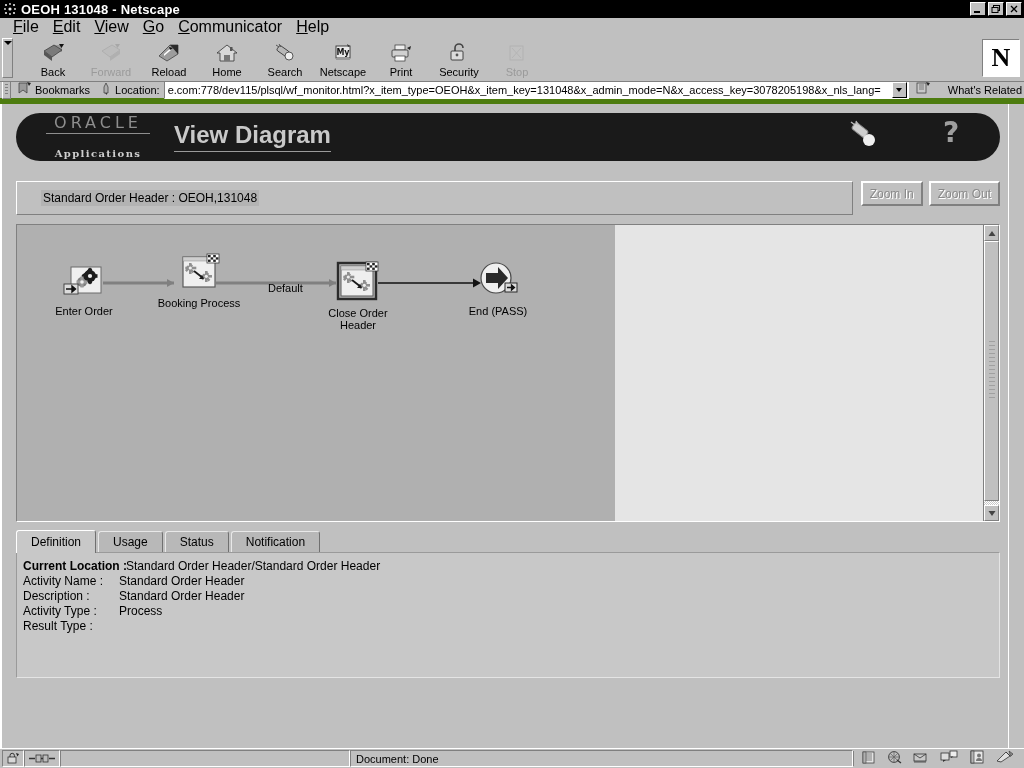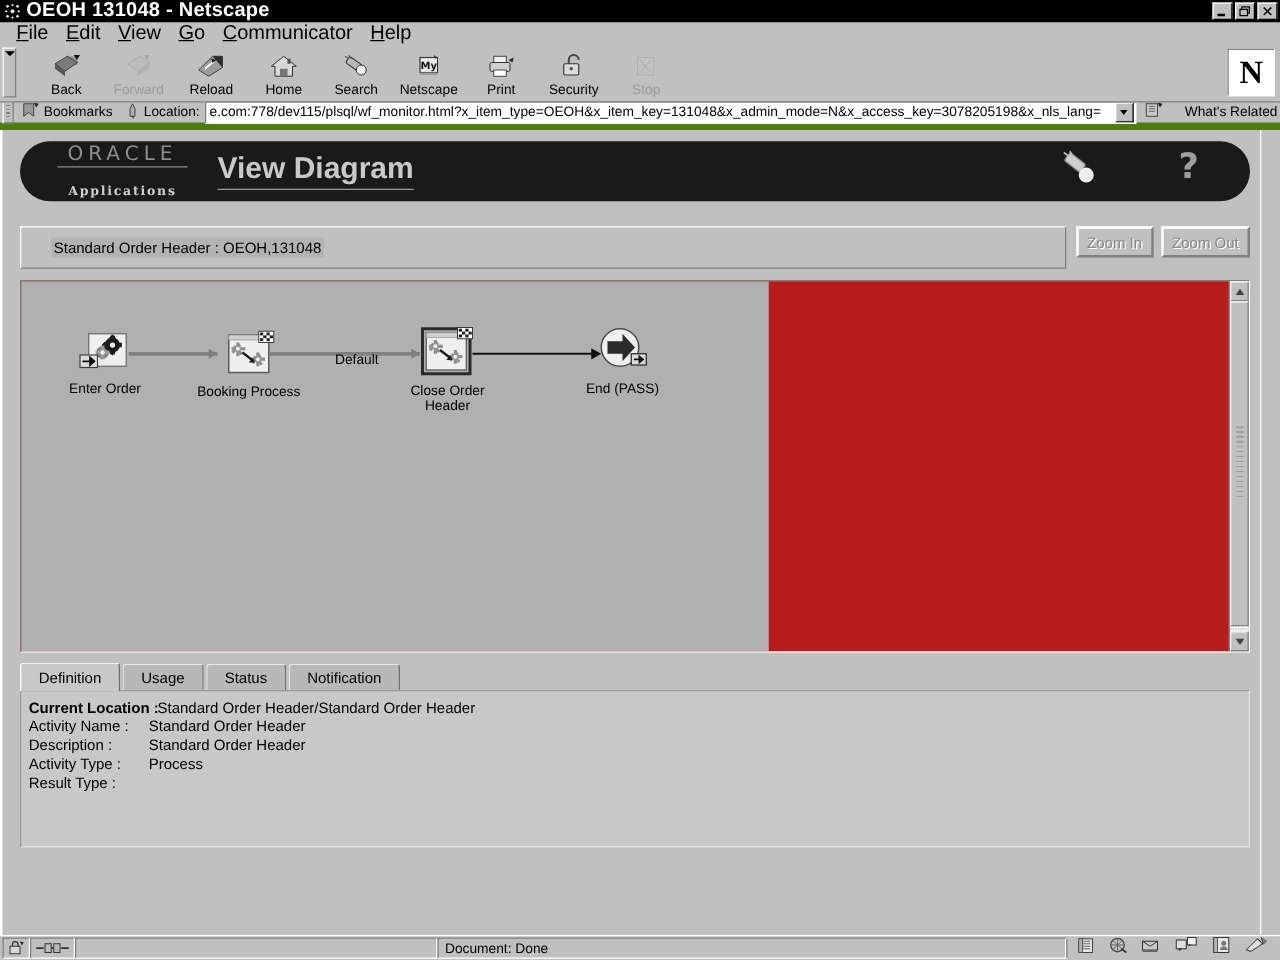--- a/index.html
+++ b/index.html
@@ -22,21 +22,21 @@
     height: 18px; background: #000; color: #fff;
     display: flex; align-items: center;
     padding: 0 2px 0 3px; flex: 0 0 18px;
   }
   .titlebar .tb-icon {
     width: 14px; height: 14px; margin-right: 4px;
     flex: 0 0 14px; position: relative;
   }
   .titlebar .tb-icon svg { display:block; }
   .titlebar .tb-title {
-    font-size: 16px; font-weight: bold; letter-spacing: .2px;
+    font-size: 13px; font-weight: bold; letter-spacing: .2px;
     white-space: nowrap; flex: 1 1 auto;
   }
   .tb-buttons { display: flex; gap: 2px; }
   .tb-btn {
     width: 16px; height: 14px;
     background: #c0c0c0;
     border: 1px solid; border-color: #fff #000 #000 #fff;
     display: flex; align-items: center; justify-content: center;
     font-size: 9px; line-height: 1; color: #000;
   }
@@ -191,21 +191,21 @@
   }
 
   
   .dwrap {
     margin: 9px 24px 0 14px; flex: 0 0 298px;
     display: flex;
     border: 1px solid; border-color: #808080 #fff #fff #808080;
     background: #c8c8c8; position: relative;
   }
   .canvas {
-    flex: 1 1 auto; position: relative; overflow: hidden; background: #b91c1c;
+    flex: 1 1 auto; position: relative; overflow: hidden; background: #e5e5e5;
   }
   .canvas .darkarea {
     position: absolute; left: 0; top: 0; width: 598px; bottom: 0; background: #b0b0b0;
   }
   .vscroll {
     width: 16px; flex: 0 0 16px; background: #c8c8c8;
     border-left: 1px solid #808080;
     display: flex; flex-direction: column;
   }
   .sb-btn {
@@ -557,21 +557,21 @@
                 <rect x="13.5" y="15.4" width="11" height="3.2"></rect>
               </g>
               <circle cx="19" cy="17" r="1.8" fill="#efefef"></circle>
               <rect x="1" y="19" width="14" height="10" fill="#dcdcdc" stroke="#3a3a3a" stroke-width=".9"></rect>
               <path d="M3 24 h7 M9 21 l3.5 3 l-3.5 3 z" stroke="#111" stroke-width="1.4" fill="#111"></path>
             </svg>
           </div>
           <div class="nlbl">Enter Order</div>
         </div>
 
-        <div class="node" style="left:140px;top:39px;width:84px">
+        <div class="node" style="left:140px;top:28px;width:84px">
           <div class="nodeicon">
             <svg width="44" height="42" viewBox="0 0 44 42">
               <rect x="6" y="4" width="32" height="30" fill="#efefef" stroke="#5a5a5a" stroke-width="1.2"></rect>
               <rect x="6" y="4" width="32" height="4" fill="#cfcfcf" stroke="#8a8a8a" stroke-width=".5"></rect>
               <g fill="#8f8f8f">
                 <rect x="12" y="10" width="2.6" height="11"></rect>
                 <rect x="8.3" y="13.7" width="11" height="2.6"></rect>
                 <rect x="11.2" y="11.4" width="2.4" height="9" transform="rotate(45 13.3 15)"></rect>
                 <rect x="11.2" y="11.4" width="2.4" height="9" transform="rotate(-45 13.3 15)"></rect>
               </g>

